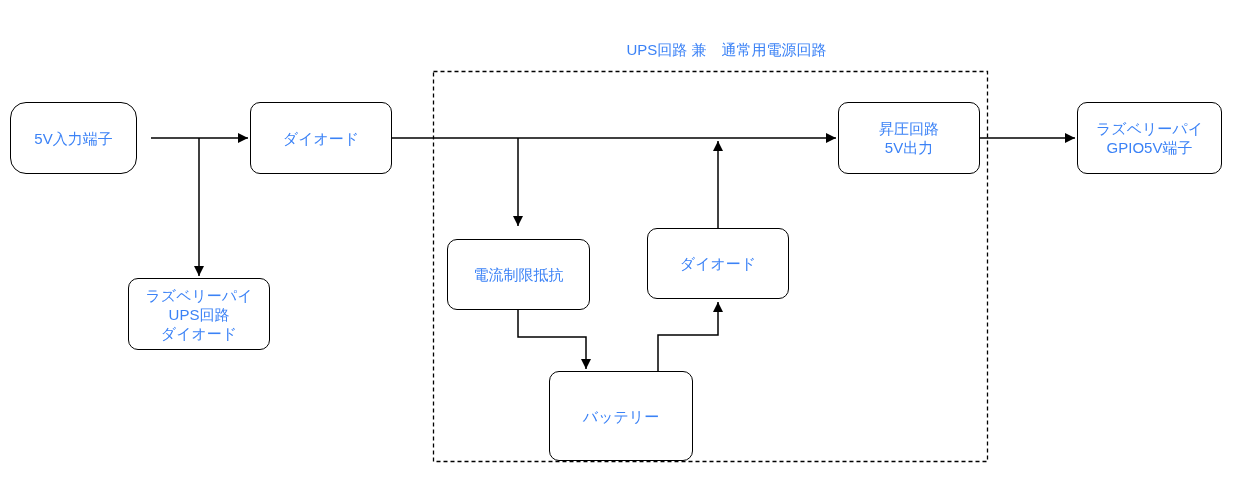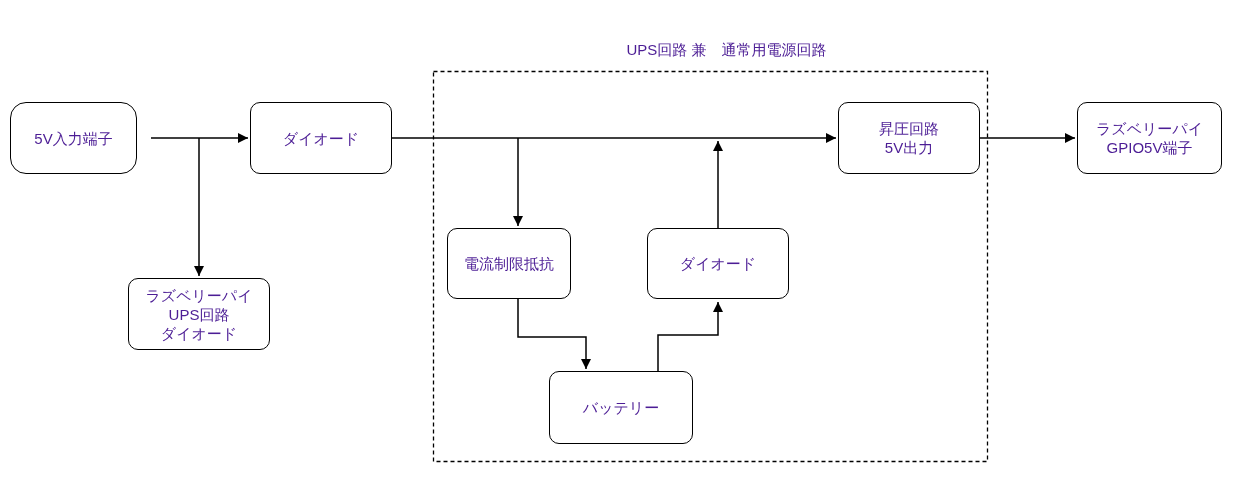--- a/index.html
+++ b/index.html
@@ -6,21 +6,21 @@
     margin: 0;
     padding: 0;
     background: #ffffff;
   }
   .canvas {
     position: relative;
     width: 1239px;
     height: 498px;
     background: #ffffff;
     font-family: "Liberation Sans", "DejaVu Sans", sans-serif;
-    color: #4c1d95;
+    color: #3b82f6;
     overflow: hidden;
   }
   .wires {
     position: absolute;
     left: 0;
     top: 0;
     width: 1239px;
     height: 498px;
   }
   .node {
@@ -89,29 +89,29 @@
   <div class="node" style="left:250px; top:102px; width:142px; height:72px;">
     <span>ダイオード</span>
   </div>
 
   <div class="node" style="left:128px; top:278px; width:142px; height:72px;">
     <span>ラズベリーパイ</span>
     <span>UPS回路</span>
     <span>ダイオード</span>
   </div>
 
-  <div class="node" style="left:447px; top:228px; width:124px; height:71px;">
+  <div class="node" style="left:447px; top:239px; width:143px; height:71px;">
     <span>電流制限抵抗</span>
   </div>
 
   <div class="node" style="left:647px; top:228px; width:142px; height:71px;">
     <span>ダイオード</span>
   </div>
 
-  <div class="node" style="left:549px; top:371px; width:144px; height:73px;">
+  <div class="node" style="left:549px; top:371px; width:144px; height:90px;">
     <span>バッテリー</span>
   </div>
 
   <div class="node" style="left:838px; top:102px; width:142px; height:72px;text-align:center;">
     <span>昇圧回路</span>
     <span>5V出力</span>
   </div>
 
   <div class="node" style="left:1077px; top:102px; width:145px; height:72px;">
     <span>ラズベリーパイ</span>

